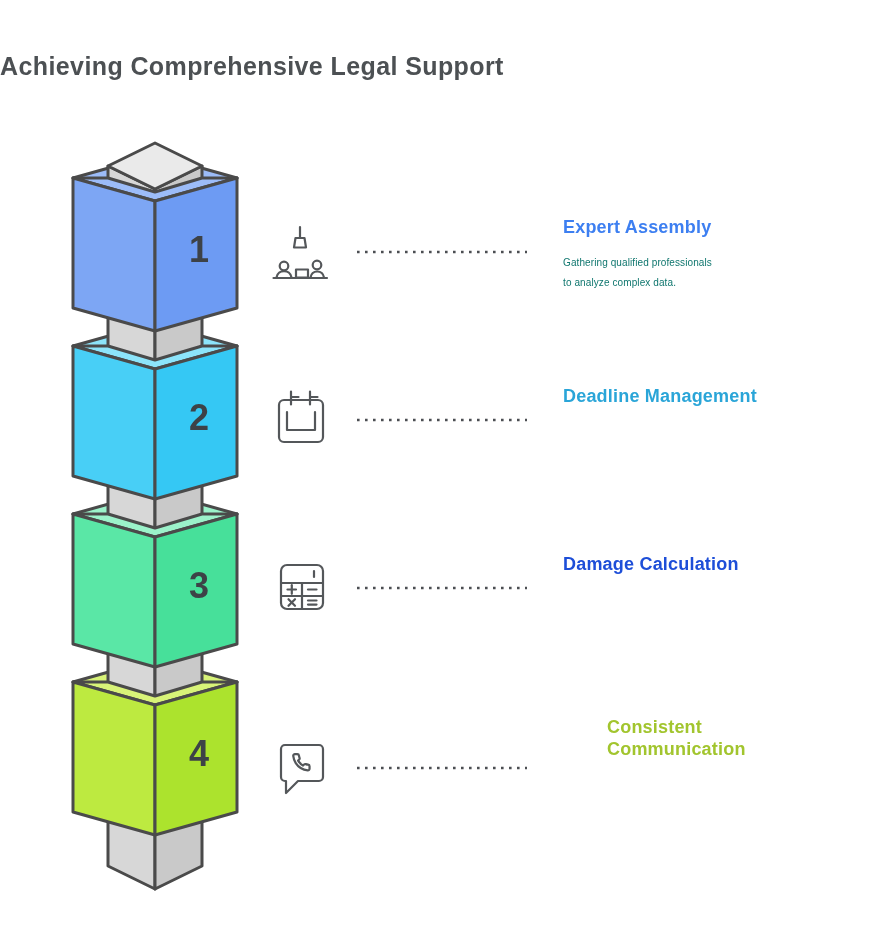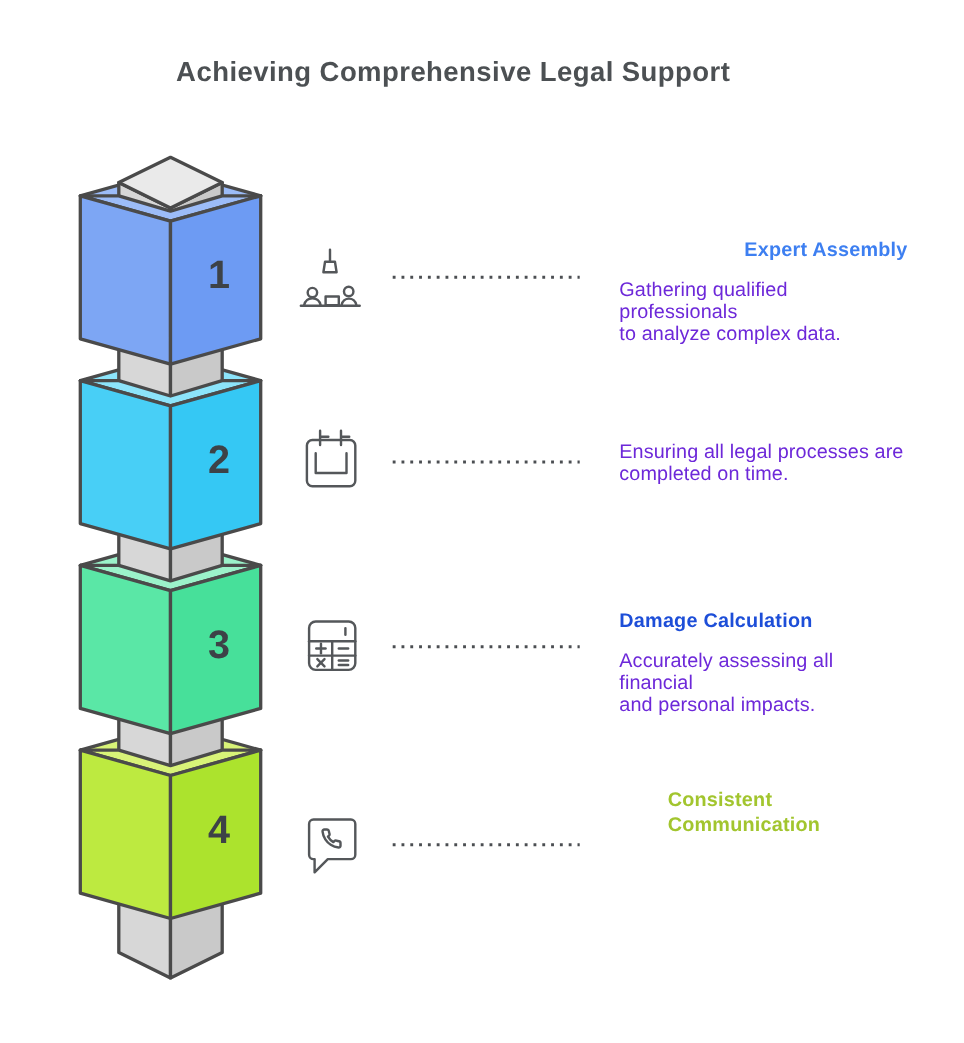--- a/index.html
+++ b/index.html
@@ -1,31 +1,31 @@
 <!DOCTYPE html>
 <html><head>
 <meta charset="utf-8">
 <style>
   html,body{margin:0;padding:0;background:#ffffff;}
   .canvas{
     position:relative;width:876px;height:948px;background:#ffffff;
     font-family:"Liberation Sans",sans-serif;overflow:hidden;
   }
   .title{
-    position:absolute;top:52px;left:0;width:824px;text-align:center;
+    position:absolute;top:52px;left:0;width:824px;text-align:left;
     font-size:25px;font-weight:700;color:#4c5053;letter-spacing:.4px;margin:0;
   }
   .diagram-svg{position:absolute;top:0;left:0;}
   .step-text{position:absolute;left:563px;width:262px;}
   .step-heading{
     margin:0;font-size:18px;font-weight:700;line-height:22px;
     letter-spacing:.2px;white-space:pre-line;
   }
   .step-desc{
-    margin:15px 0 0 0;font-size:18px;line-height:20px;color:#6d28d9;
+    margin:15px 0 0 0;font-size:10px;line-height:20px;color:#0f766e;
     letter-spacing:.1px;white-space:pre-line;
   }
   .row-1{top:216px;} .row-2{top:385px;} .row-3{top:553px;} .row-4{top:716px;}
 </style>
 </head>
 <body>
 
 <div class="canvas">
 
   <h1 class="title">Achieving Comprehensive Legal Support</h1>
@@ -118,31 +118,28 @@
 
     <g stroke="#4b4e52" stroke-width="2.6" stroke-dasharray="2.6,5.4" stroke-linecap="butt">
       <line x1="357" y1="252" x2="527" y2="252"></line>
       <line x1="357" y1="420" x2="527" y2="420"></line>
       <line x1="357" y1="588" x2="527" y2="588"></line>
       <line x1="357" y1="768" x2="527" y2="768"></line>
     </g>
   </svg>
 
   <div class="step-text row-1">
-    <h2 class="step-heading" style="color: rgb(61, 127, 241); text-align: right;">Expert Assembly</h2>
+    <h2 class="step-heading" style="color: rgb(61, 127, 241);">Expert Assembly</h2>
     <p class="step-desc">Gathering qualified professionals
 to analyze complex data.</p>
   </div>
   <div class="step-text row-2">
-    <p class="step-desc">Ensuring all legal processes are
-completed on time.</p>
+    <h2 class="step-heading" style="color: rgb(42, 165, 216);">Deadline Management</h2>
   </div>
   <div class="step-text row-3">
     <h2 class="step-heading" style="color: #1d4ed8;">Damage Calculation</h2>
-    <p class="step-desc">Accurately assessing all financial
-and personal impacts.</p>
   </div>
   <div class="step-text row-4">
     <h2 class="step-heading" style="color: rgb(162, 197, 46); margin-left: 44px;">Consistent
 Communication</h2>
   </div>
 
 </div>
 
 </body></html>

